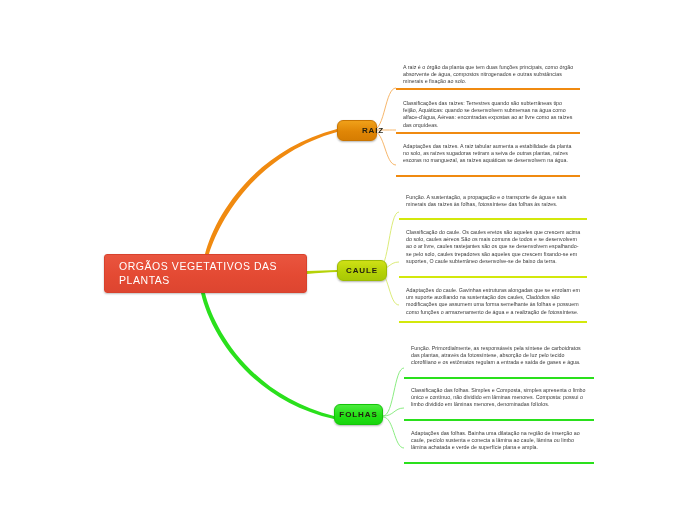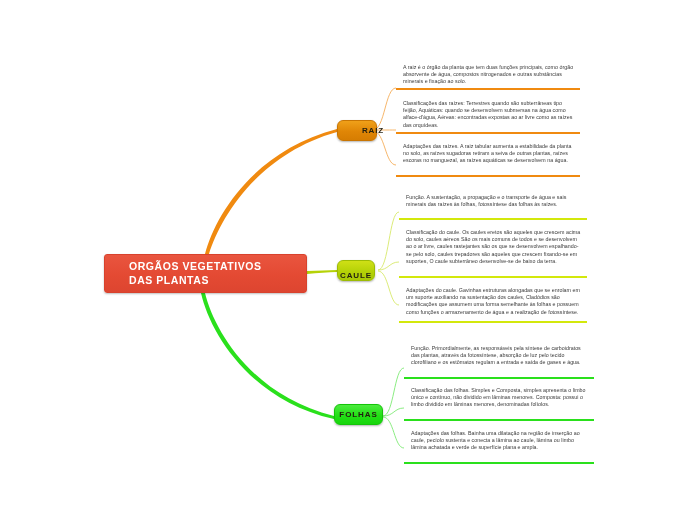--- a/index.html
+++ b/index.html
@@ -14,45 +14,44 @@
   
   .root-node{
     position:absolute;left:104px;top:254px;width:203px;height:39px;
     background:linear-gradient(180deg,#e9553f 0%,#e44a33 55%,#dd4530 100%);
     border:1px solid #d8422d;border-radius:3px;
     box-shadow:0 1px 2px rgba(0,0,0,.25);
     box-sizing:border-box;
     display:flex;align-items:center;
   }
   .root-label{
-    color:#ffffff;font-size:10.5px;font-weight:bold;letter-spacing:.55px;
-    line-height:13.5px;padding:0 24px;text-transform:uppercase;
+    color:#ffffff;font-size:10.5px;font-weight:normal;letter-spacing:.55px;
+    line-height:13.5px;padding:0 14px;text-transform:uppercase;
   }
 
   
   .branch-node{
     position:absolute;height:21px;border-radius:6px;
     display:flex;align-items:center;justify-content:center;
     box-sizing:border-box;box-shadow:0 1px 2px rgba(0,0,0,.3);
   }
   .branch-label{
     font-size:8px;font-weight:bold;letter-spacing:.9px;color:#231f10;
     text-transform:uppercase;
   }
   .node-raiz{
     left:337px;top:120px;width:40px;
     background:linear-gradient(180deg,#f0a019 0%,#e08606 55%,#d67d02 100%);
     border:1px solid #c87503;
     padding-left:32px;
   }
   .node-caule{
-    left:337px;top:260px;width:38px;
+    left:337px;top:260px;width:50px;
     background:linear-gradient(180deg,#cfe016 0%,#b5d207 55%,#a8c805 100%);
     border:1px solid #9cbb04;
-    align-items:flex-end;
   }
   .node-folhas{
     left:334px;top:404px;width:49px;
     background:linear-gradient(180deg,#4ceb3e 0%,#23e016 55%,#17d60c 100%);
     border:1px solid #14c409;
   }
 
   
   .leaf{
     position:absolute;box-sizing:border-box;

